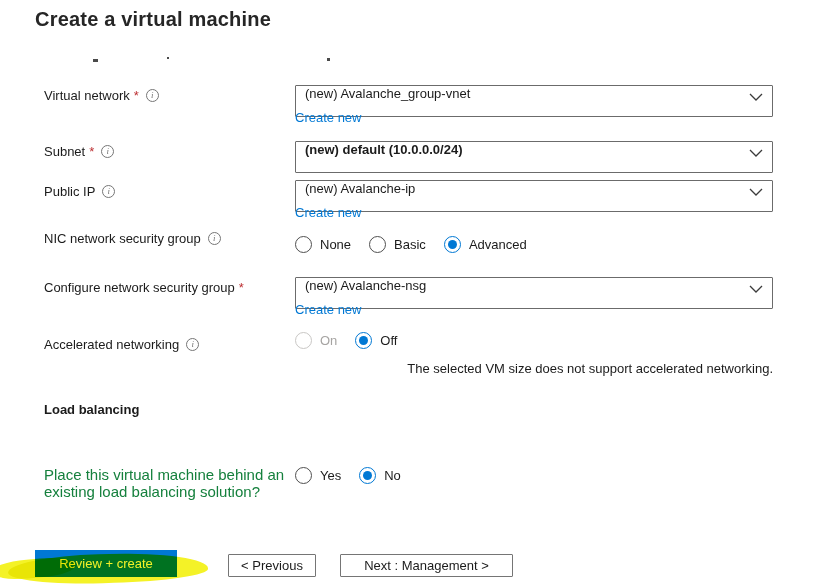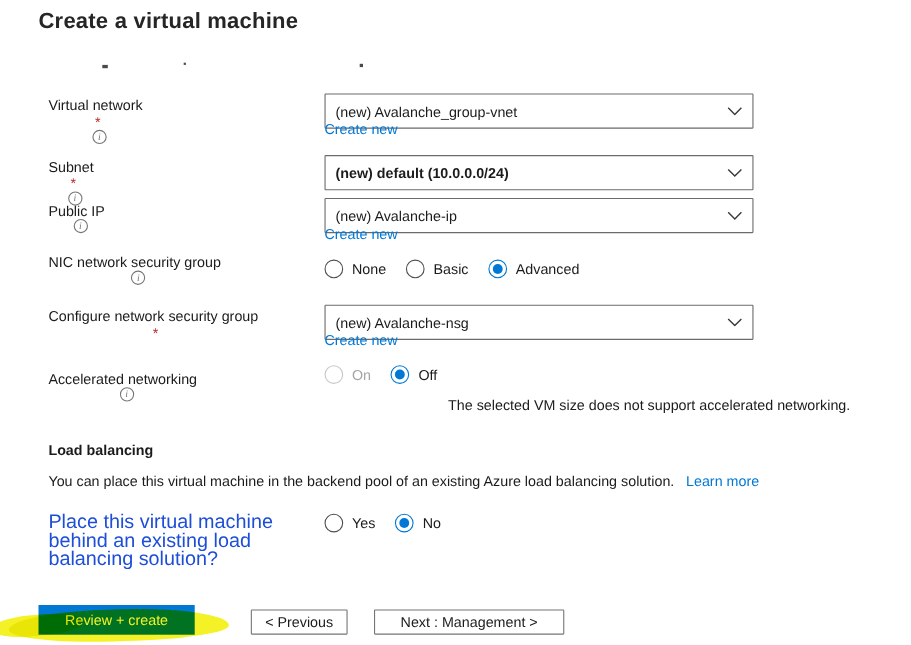--- a/index.html
+++ b/index.html
@@ -3,49 +3,49 @@
 <meta charset="utf-8">
 <style>
   * { margin:0; padding:0; box-sizing:border-box; }
   body { background:#fff; font-family:"Liberation Sans", sans-serif; }
   .canvas { position:relative; width:828px; height:586px; background:#fff; overflow:hidden; }
 
   .page-title { position:absolute; left:35px; top:8px; font-size:20px; font-weight:600; color:#262626; letter-spacing:.2px; }
 
   .frag { position:absolute; background:#4a4a4a; }
 
-  .lbl { position:absolute; left:44px; font-size:13px; color:#1b1b1b; display:flex; align-items:center;flex-direction:column; }
+  .lbl { position:absolute; left:44px; font-size:13px; color:#1b1b1b; display:flex; align-items:center; }
   .req { color:#bc2f32; margin-left:4px; font-size:13px; }
   .info-icon { width:13px; height:13px; border:1px solid #767676; border-radius:50%;
                display:inline-flex; align-items:center; justify-content:center;
                margin-left:7px; color:#767676; flex:0 0 auto; }
   .info-icon::before { content:"i"; font-size:9px; line-height:1; font-family:"Liberation Serif", serif; font-style:italic; }
 
-  .dropdown { position:absolute; left:295px; width:390px; height:22px; background:#fff;
-              border:1px solid #6b6b6b; border-radius:1px; display:flex; align-items:center;
+  .dropdown { position:absolute; left:295px; width:478px; height:22px; background:#fff;
+              border:1px solid #6b6b6b; border-radius:1px; display:flex; align-items:flex-end;
               justify-content:space-between; padding:15px 9px; font-size:13px; color:#1b1b1b; cursor:pointer; }
   .chev { flex:0 0 auto; }
 
   .createnew { position:absolute; left:295px; font-size:13px; color:#0078d4; text-decoration:none; cursor:pointer; }
 
   .radio-row { position:absolute; left:295px; display:flex; align-items:center; font-size:13px; color:#1b1b1b; }
   .radio-opt { display:flex; align-items:center; margin-right:18px; cursor:pointer; }
   .radio { width:17px; height:17px; border:1px solid #4f4f4f; border-radius:50%; background:#fff;
            margin-right:8px; position:relative; flex:0 0 auto; }
   .radio.selected { border-color:#0078d4; }
   .radio.selected::after { content:""; position:absolute; left:3px; top:3px; width:9px; height:9px;
                            border-radius:50%; background:#0078d4; }
   .radio.disabled { border-color:#c9c7c5; }
   .rlabel.disabled { color:#a6a4a2; }
 
   .note { position:absolute; left:295px; width:478px; text-align:right; font-size:13px; color:#1b1b1b; }
   .section-header { position:absolute; left:44px; font-size:13px; font-weight:700; color:#1b1b1b; }
   .para { position:absolute; left:44px; font-size:13px; color:#1b1b1b; }
   .link { color:#0078d4; text-decoration:none; margin-left:7px; cursor:pointer; }
-  .question { position:absolute; left:44px; width:252px; font-size:18px; color:#1d4ed8; line-height:17px; }
+  .question { position:absolute; left:44px; width:252px; font-size:15px; color:#15803d; line-height:17px; }
 
   .btn-primary { position:absolute; left:35px; top:550px; width:142px; height:27px; background:#0078d4;
                  border:none; color:#fff; font-size:13px; font-family:inherit; cursor:pointer; z-index:1; }
   .btn-prev { position:absolute; left:228px; top:554px; width:88px; height:23px; }
   .btn-next { position:absolute; left:340px; top:554px; width:173px; height:23px; }
   .btn-secondary { background:#fff; border:1px solid #757575; border-radius:1px; color:#1b1b1b;
                    font-size:13px; font-family:inherit; cursor:pointer; }
 
   .hl { position:absolute; background:#f4f227; mix-blend-mode:multiply; pointer-events:none; z-index:2; }
   .hl-main { left:8px; top:554px; width:200px; height:29px; transform:rotate(-1.6deg);
@@ -141,24 +141,20 @@
       <span class="rlabel disabled">On</span>
     </span>
     <span class="radio-opt">
       <span class="radio selected"></span>
       <span class="rlabel">Off</span>
     </span>
   </div>
   <div class="note" style="top:361px;">The selected VM size does not support accelerated networking.</div>
 
   <div class="section-header" style="top:402px;">Load balancing</div>
-  <div class="para" style="top:430px;">
-    <span>You can place this virtual machine in the backend pool of an existing Azure load balancing solution.</span>
-    <a class="link">Learn more</a>
-  </div>
 
   <div class="question" style="top:466px;">Place this virtual machine behind an existing load balancing solution?</div>
   <div class="radio-row" style="top:467px;">
     <span class="radio-opt">
       <span class="radio"></span>
       <span class="rlabel">Yes</span>
     </span>
     <span class="radio-opt">
       <span class="radio selected"></span>
       <span class="rlabel">No</span>

